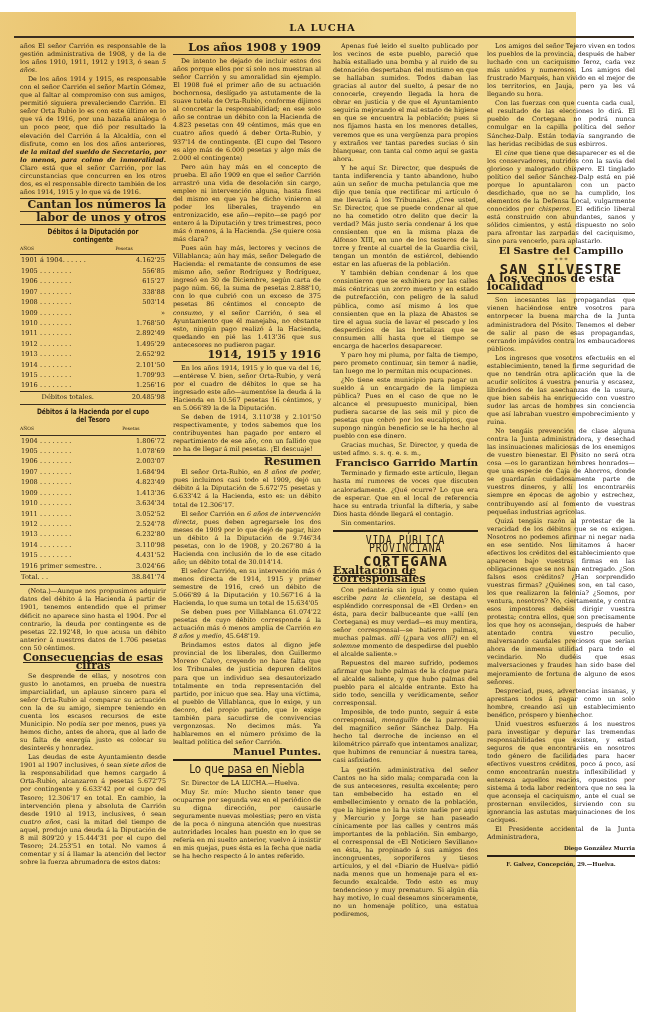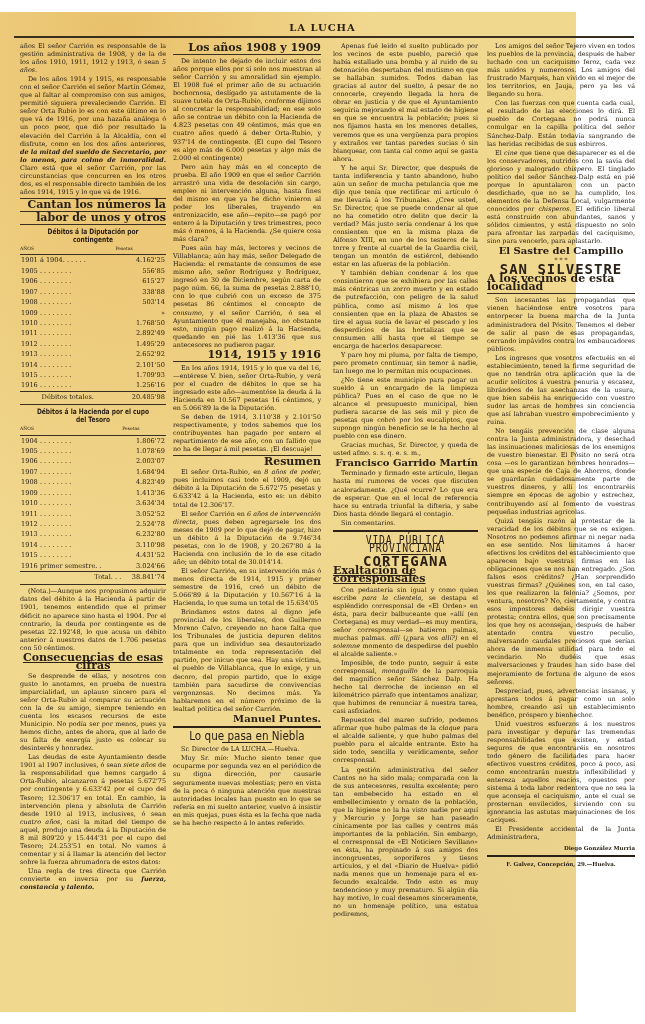--- a/index.html
+++ b/index.html
@@ -180,49 +180,49 @@
             <td class="y">1915 . . . . . . . .</td>
             <td class="v">4.431'52</td>
           </tr>
           <tr>
             <td class="y">1916 primer semestre. .</td>
             <td class="v">3.024'66</td>
           </tr>
         </tbody>
       <tfoot>
           <tr class="tot">
-        <td style="text-align:right">Total. . .</td>
+        <td style="text-align:left">Total. . .</td>
         <td class="v">38.841'74</td>
       </tr>
         </tfoot>
     </table>
     <div class="rule"></div>
 
     <p>(Nota.)—Aunque nos propusimos adquirir datos del débito á la Hacienda á partir de 1901, tenemos entendido que el primer déficit no aparece sino hasta el 1904. Por el contrario, la deuda por contingente es de pesetas 22.192'48, lo que acusa un débito anterior á nuestros datos de 1.706 pesetas con 50 céntimos.</p>
     <div class="hd" style="text-align:center;text-decoration:underline">Consecuencias de esas cifras</div>
     <p>Se desprende de ellas, y nosotros con gusto lo anotamos, en prueba de nuestra imparcialidad, un aplauso sincero para el señor Orta-Rubio al comparar su actuación con la de su amigo, siempre teniendo en cuenta los escasos recursos de este Municipio. No podía ser por menos, pues ya hemos dicho, antes de ahora, que al lado de su falta de energía justo es colocar su desinterés y honradez.</p>
     <p><span>Las deudas de este Ayuntamiento desde 1901 al 1907 inclusives, ó sean</span> <i>siete años</i> <span>de la responsabilidad que hemos cargado á Orta-Rubio, alcanzaron á pesetas 5.672'75 por contingente y 6.633'42 por el cupo del Tesoro; 12.306'17 en total. En cambio, la intervención plena y absoluta de Carrión desde 1910 al 1913, inclusives, ó sean</span> <i>cuatro años,</i> <span>casi la mitad del tiempo de aquel, produjo una deuda á la Diputación de 8 mil 809'20 y 15.444'31 por el cupo del Tesoro; 24.253'51 en total. No vamos á comentar y sí á llamar la atención del lector sobre la fuerza abrumadora de estos datos:</span></p>
-    <p><span>Una regla de tres directa que Carrión convierte en inversa por su</span> <i><b>fuerza, constancia y talento.</b></i></p>
   </div>
 
   <div class="col c2">
     <div class="hd">Los años 1908 y 1909</div>
     <div class="rule"></div>
     <p>De intento he dejado de incluir estos dos años porque ellos por sí solo nos muestran al señor Carrión y su amoralidad sin ejemplo. El 1908 fué el primer año de su actuación bochornosa, deslígado ya astutamente de la suave tutela de Orta-Rubio, conforme dijimos al concretar la responsabilidad; en ese solo año se contrae un débito con la Hacienda de 4.823 pesetas con 49 céntimos, más que en cuatro años quedó á deber Orta-Rubio, y 937'14 de contingente. (El cupo del Tesoro es algo más de 6.000 pesetas y algo más de 2.000 el contingente)</p>
     <p>Pero aún hay más en el concepto de prueba. El año 1909 en que el señor Carrión arrastró una vida de desolación sin cargo, empleo ni intervención alguna, hasta fines del mismo en que ya he dicho vinieron al poder los liberales, trayendo en entronizacido, ese año—repito—se pagó por entero á la Diputación y tres trimestres, poco más ó menos, á la Hacienda. ¿Se quiere cosa más clara?</p>
     <p><span>Pues aún hay más, lectores y vecinos de Villablanca; aún hay más, señor Delegado de Hacienda: el rematante de consumos de ese mismo año, señor Rodríguez y Rodríguez, ingresó en 30 de Diciembre, según carta de pago núm. 66, la suma de pesetas 2.888'10, con lo que cubrió con un exceso de 375 pesetas 86 céntimos el concepto de</span> <i>consumo,</i> <span>y el señor Carrión, ó sea el Ayuntamiento que él manejaba, no obstante esto, ningún pago realizó á la Hacienda, quedando en pié las 1.413'36 que sus antecesores no pudieron pagar.</span></p>
     <div class="hd">1914, 1915 y 1916</div>
     <div class="rule"></div>
     <p>En los años 1914, 1915 y lo que va del 16,—entérese V. bien, señor Orta-Rubio, y verá por el cuadro de débitos lo que se ha ingresado este año—aumentóse la deuda á la Hacienda en 10.567 pesetas 16 céntimos, y en 5.066'89 la de la Diputación.</p>
     <p>Se deben de 1914, 3.110'38 y 2.101'50 respectivamente, y todos sabemos que los contribuyentes han pagado por entero el repartimiento de ese año, con un fallido que no ha de llegar á mil pesetas. ¡El descuaje!</p>
     <div class="rule"></div>
     <div class="hd">Resumen</div>
     <p><span>El señor Orta-Rubio, en</span> <i>8 años de poder,</i> <span>pues incluimos casi todo el 1909, dejó un débito á la Diputación de 5.672'75 pesetas y 6.633'42 á la Hacienda, esto es: un débito total de 12.306'17.</span></p>
     <p><span>El señor Carrión en</span> <i>6 años de intervención directa,</i> <span>pues deben agregarsele los dos meses de 1909 por lo que dejó de pagar, hizo un débito á la Diputación de 9.746'34 pesetas, con lo de 1908, y 20.267'80 á la Hacienda con inclusión de lo de ese citado año; un débito total de 30.014'14.</span></p>
     <p>El señor Carrión, en su intervención más ó menos directa de 1914, 1915 y primer semestre de 1916, creó un débito de 5.066'89 á la Diputación y 10.567'16 á la Hacienda, lo que suma un total de 15.634'05</p>
+    <p><span>Se deben pues por Villablanca 61.074'22 pesetas de cuyo débito corresponde á la actuación más ó menos amplia de Carrión</span> <i>en 8 años y medio,</i> <span>45.648'19.</span></p>
     <p>Brindamos estos datos al digno jefe provincial de los liberales, don Guillermo Moreno Calvo, creyendo no hace falta que los Tribunales de justicia depuren delitos para que un individuo sea desautorizado totalmente en toda representación del partido, por inicuo que sea. Hay una víctima, el pueblo de Villablanca, que lo exige, y un decoro, del propio partido, que lo exige también para sacudirse de convivencias vergonzosas. No decimos más. Ya hablaremos en el número próximo de la lealtad política del señor Carrión.</p>
     <div class="sig">Manuel Puntes.</div>
     <div class="thick"></div>
     <div class="big-head">Lo que pasa en Niebla</div>
     <div class="short"></div>
     <p>Sr. Director de LA LUCHA.—Huelva.</p>
     <p>Muy Sr. mío: Mucho siento tener que ocuparme por segunda vez en el periódico de su digna dirección, por causarle seguramente nuevas molestias; pero en vista de la poca ó ninguna atención que nuestras autoridades locales han puesto en lo que se refería en mi suelto anterior, vuelvo á insistir en mis quejas, pues ésta es la fecha que nada se ha hecho respecto á lo antes referido.</p>
   </div>
 
   <div class="col c3">
@@ -234,22 +234,22 @@
     <p>Gracias muchas, Sr. Director, y queda de usted afmo. s. s. q. e. s. m.,</p>
     <div class="sig" style="text-align:right">Francisco Garrido Martín</div>
     <p>Terminado y firmado este artículo, llegan hasta mí rumores de voces que discuten acaloradamente. ¿Qué ocurre? Lo que era de esperar. Que en el local de referencia hace su entrada triunfal la difteria, y sabe Dios hasta dónde llegará el contagio.</p>
     <p>Sin comentarios.</p>
     <div class="thick"></div>
     <div class="vida">VIDA PÚBLICA PROVINCIANA</div>
     <div class="short"></div>
     <div class="sub-head">CORTEGANA</div>
     <div class="hd" style="text-align:left;text-decoration:underline">Exaltación de corresponsales</div>
     <p><span>Con pedantería sin igual y como quien escribe</span> <i>para la clientela,</i> <span>se destapa el espléndido corresponsal de «El Orden» en ésta, para decir balbuceante que «allí (en Cortegana) es muy verdad—es muy mentira, señor corresponsal—se batieron palmas, muchas palmas.</span> <i>allí</i> <span>(¿para vos</span> <i>allí?)</i> <span>en el</span> <i>solemne</i> <span>momento de despedirse del pueblo el alcalde saliente.»</span></p>
+    <p><span>Repuestos del mareo sufrido, podemos afirmar que hubo palmas de la</span> <i>claque</i> <span>para el alcalde saliente, y que hubo palmas del pueblo para el alcalde entrante. Esto ha sido todo, sencilla y verídicamente, señor corresponsal.</span></p>
     <p><span>Imposible, de todo punto, seguir á este corresponsal,</span> <i>monaguillo</i> <span>de la parroquia del magnífico señor Sánchez Dalp. Ha hecho tal derroche de incienso en el kilométrico párrafo que intentamos analizar, que hubimos de renunciar á nuestra tarea, casi asfixiados.</span></p>
-    <p><span>Repuestos del mareo sufrido, podemos afirmar que hubo palmas de la</span> <i>claque</i> <span>para el alcalde saliente, y que hubo palmas del pueblo para el alcalde entrante. Esto ha sido todo, sencilla y verídicamente, señor corresponsal.</span></p>
     <p>La gestión administrativa del señor Cantos no ha sido mala; comparada con la de sus antecesores, resulta excelente; pero tan embebecido ha estado en el embellecimiento y ornato de la población, que la higiene no la ha visto nadie por aquí y Mercurio y Jorge se han paseado cínicamente por las calles y centros más importantes de la población. Sin embargo, el corresponsal de «El Noticiero Sevillano» en ésta, ha propinado á sus amigos dos incongruentes, soporíferos y tiesos artículos, y el del «Diario de Huelva» pidió nada menos que un homenaje para el ex-fecundo exalcalde. Todo esto es muy tendencioso y muy prematuro. Si algún día hay motivo, lo cual deseamos sinceramente, no un homenaje político, una estatua podiremos,</p>
   </div>
 
   <div class="col c4">
     <p>Los amigos del señor Tejero viven en todos los pueblos de la provincia, después de haber luchado con un caciquismo feroz, cada vez más unidos y numerosos. Los amigos del frustrado Marqués, han vivido en el mejor de los territorios, en Jauja, pero ya les vá llegando su hora.</p>
     <p>Con las fuerzas con que cuenta cada cual, el resultado de las elecciones lo dirá. El pueblo de Cortegana no podrá nunca comulgar en la capilla política del señor Sánchez-Dalp. Están todavía sangrando de las heridas recibidas de sus esbirros.</p>
     <p><span>El</span> <i>cine</i> <span>que tiene que desaparecer es el de los conservadores, nutridos con la savia del glorioso y malogrado</span> <i>chispero.</i> <span>El tinglado político del señor Sánchez-Dalp está en pié porque lo apuntalaron con un pacto desdichado, que no se ha cumplido, los elementos de la Defensa Local, vulgarmente conocidos por</span> <i>chisperos.</i> <span>El edificio liberal está construido con abundantes, sanos y sólidos cimientos, y está dispuesto no solo para afrontar las zarpadas del caciquismo, sino para vencerlo, para aplastarlo.</span></p>
     <div class="sig" style="text-align:center">El Sastre del Campillo</div>
     <div class="stars">* * *</div>
     <div class="sub-head">SAN SILVESTRE</div>

